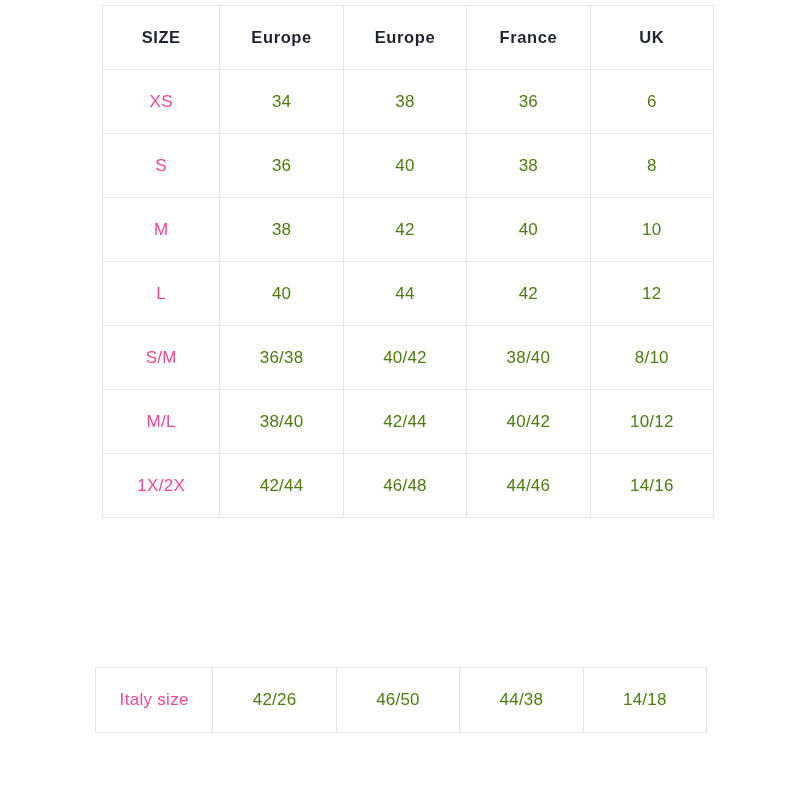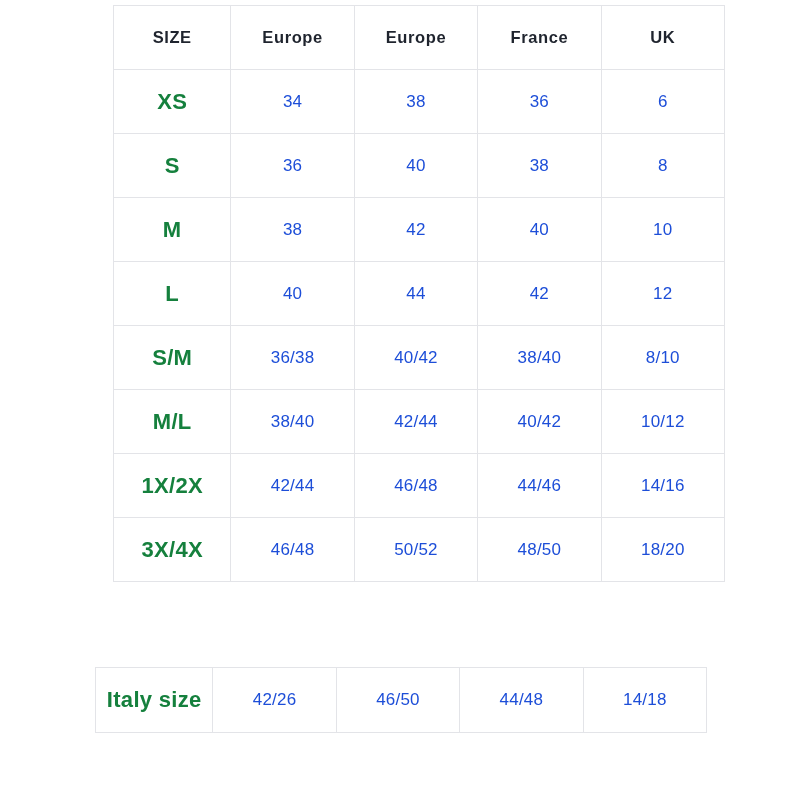--- a/index.html
+++ b/index.html
@@ -21,53 +21,53 @@
     box-sizing: border-box;
   }
   table.size-chart {
     border-collapse: collapse;
     table-layout: fixed;
     width: 612px;
     margin: 0;
   }
   table.size-chart.main {
     position: absolute;
-    left: 113px;
+    left: 102px;
     top: 5px;
   }
   table.size-chart.secondary {
     position: absolute;
     left: 95px;
     top: 667px;
   }
   col.c-size { width: 117px; }
   col.c-num  { width: 123px; }
   table.size-chart td,
   table.size-chart th {
     border: 1px solid #e3e4e8;
     text-align: center;
     vertical-align: middle;
     font-weight: 400;
     font-size: 17px;
-    color: #1d4ed8;
+    color: #4d7c0f;
     padding: 0;
     height: 63px;
     letter-spacing: 0.2px;
   }
   table.size-chart th {
     font-weight: 700;
     font-size: 16.5px;
     letter-spacing: 0.6px;
     color: #1f242e;
   }
   table.size-chart td.label {
-    font-weight: 700;
-    font-size: 22px;
+    font-weight: 400;
+    font-size: 17px;
     letter-spacing: 0.3px;
-    color: #15803d;
+    color: #ec4899;
   }
   table.size-chart.secondary td {
     height: 64px;
   }
 </style>
 </head>
 <body>
 
 <div class="page">
 
@@ -131,42 +131,35 @@
         <td>40/42</td>
         <td>10/12</td>
       </tr>
       <tr>
         <td class="label">1X/2X</td>
         <td>42/44</td>
         <td>46/48</td>
         <td>44/46</td>
         <td>14/16</td>
       </tr>
-      <tr>
-        <td class="label">3X/4X</td>
-        <td>46/48</td>
-        <td>50/52</td>
-        <td>48/50</td>
-        <td>18/20</td>
-      </tr>
     </tbody>
   </table>
 
   <table class="size-chart secondary">
     <colgroup>
       <col class="c-size">
         <col class="c-num">
         <col class="c-num">
         <col class="c-num">
         <col class="c-num">
     </colgroup>
     <tbody>
       <tr>
         <td class="label">Italy size</td>
         <td>42/26</td>
         <td>46/50</td>
-        <td>44/48</td>
+        <td>44/38</td>
         <td>14/18</td>
       </tr>
     </tbody>
   </table>
 
 </div>
 
 </body></html>

